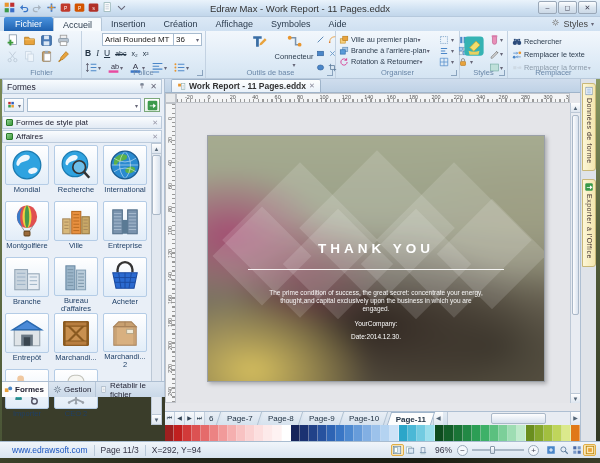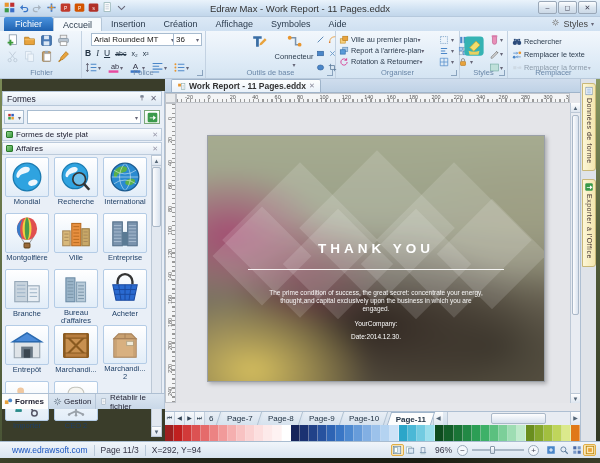--- a/index.html
+++ b/index.html
@@ -31,21 +31,21 @@
 .caret{font-size:6px;color:#667;}
 .combo{background:#fff;border:1px solid #a8bcd0;font-size:8px;color:#222;display:flex;align-items:center;padding:0 2px;height:13px;}
 .combo .caret{margin-left:auto;}
 .bigbtn{position:absolute;top:2px;height:37px;display:flex;flex-direction:column;align-items:center;font-size:7.5px;color:#2a3a4c;text-align:center;line-height:8px;}
 .bigbtn svg{width:17px;height:17px;margin-bottom:1px;}
 .bigbtn.sel{background:linear-gradient(180deg,#fdeec1,#fbd879);border:1px solid #e0ad46;border-radius:2px;}
 .orow{display:flex;align-items:center;height:11px;font-size:7.3px;color:#2a3a4c;white-space:nowrap;}
 .orow svg{width:10px;height:10px;margin-right:2px;}
 .fchar{font-size:8.5px;color:#234;}
 
-.leftpanel{position:absolute;left:0;top:79px;width:165px;height:318px;background:#e9eff7;border-right:1px solid #aebfd2;margin-top:12px;}
+.leftpanel{position:absolute;left:0;top:79px;width:165px;height:318px;background:#e9eff7;border-right:1px solid #aebfd2;}
 .lp-head{position:absolute;left:2px;top:0;right:2px;height:15px;background:linear-gradient(180deg,#f8fbfe,#dde8f3);border:1px solid #b8c8da;font-size:8.5px;color:#223;display:flex;align-items:center;padding:0 4px;}
 .lp-head .hicons{margin-left:auto;display:flex;gap:4px;color:#667;font-size:8px;}
 .lp-toolbar{position:absolute;left:2px;top:16px;right:2px;height:20px;display:flex;align-items:center;gap:3px;padding:0 2px;}
 .lp-toolbar .tbtn{width:20px;height:14px;border:1px solid #a8bcd0;background:linear-gradient(180deg,#fff,#e4edf6);display:flex;align-items:center;justify-content:center;gap:1px;}
 .lp-toolbar .tbtn svg{width:10px;height:10px;}
 .lp-combo{flex:1;height:14px;background:#fff;border:1px solid #a8bcd0;display:flex;align-items:center;padding:0 2px;}
 .lp-combo input{border:none;outline:none;width:100%;font-size:8px;}
 .lp-go{width:16px;height:14px;border:1px solid #7aa87a;display:flex;align-items:center;justify-content:center;background:linear-gradient(180deg,#fff,#e8f2e8);}
 .lp-go svg{width:11px;height:11px;}
 .lp-section{position:absolute;left:2px;right:2px;height:13px;background:linear-gradient(180deg,#fafcfe,#e2eaf4);border:1px solid #bccbdc;font-size:8px;color:#223;display:flex;align-items:center;padding:0 3px;gap:3px;}
@@ -274,21 +274,21 @@
           <span class="ibtn">
             <svg viewBox="0 0 16 16">
               <path d="M11 2l3 3-6.5 6.5-3.5 1 1-3.5z" fill="#e8a33d" stroke="#b87a1a"></path>
               <path d="M4.5 12L2 14.5" stroke="#b87a1a" stroke-width="1.6"></path>
             </svg>
           </span>
         </div>
       <div class="glabel">Fichier</div>
     </div>
     <div class="rgroup" style="left:82px;width:124px;">
-      <div class="combo" style="position:absolute;left:9px;top:2px;width:86px;">
+      <div class="combo" style="position:absolute;left:20px;top:2px;width:86px;">
           <span>Arial Rounded MT</span>
           <span class="caret">▾</span>
         </div>
       <div class="combo" style="position:absolute;left:91px;top:2px;width:29px;">
           <span>36</span>
           <span class="caret">▾</span>
         </div>
       <div style="position:absolute;left:3px;top:17px;display:flex;gap:5px;align-items:center;">
         <span class="fchar" style="font-weight:bold;">B</span>
         <span class="fchar" style="font-style:italic;font-family:'Liberation Serif',serif;">I</span>
@@ -416,21 +416,21 @@
               </svg>
               <span class="caret">▾</span>
             </span>
           </div>
           <div class="orow">
             <span style="display: flex; align-items: center; width: 96px;">
               <svg viewBox="0 0 16 16">
                 <rect x="6" y="2" width="8" height="7" fill="#a8c8e8" stroke="#5a8ab8"></rect>
                 <rect x="2" y="6" width="8" height="7" fill="#5a9ad8" stroke="#2a6aa8"></rect>
               </svg>
-              <span>Report à l'arrière-plan</span>
+              <span>Branche à l'arrière-plan</span>
               <span class="caret">▾</span>
             </span>
             <span class="ibtn small-ibtn" style="margin-left: 4px;">
               <svg viewBox="0 0 16 16">
                 <path d="M3 4h10M3 8h7M3 12h10" stroke="#4a86c8" stroke-width="1.7"></path>
               </svg>
               <span class="caret">▾</span>
             </span>
             <span class="ibtn small-ibtn" style="margin-left: 4px;">
               <svg viewBox="0 0 16 16">

